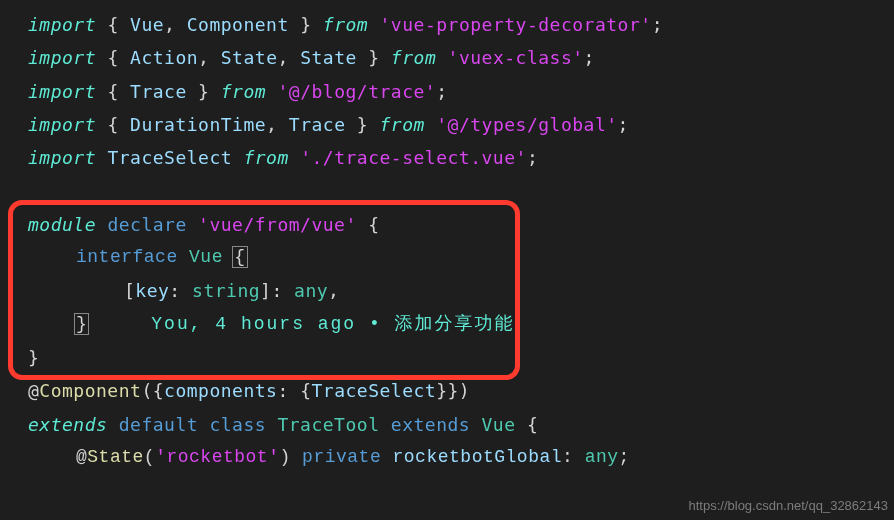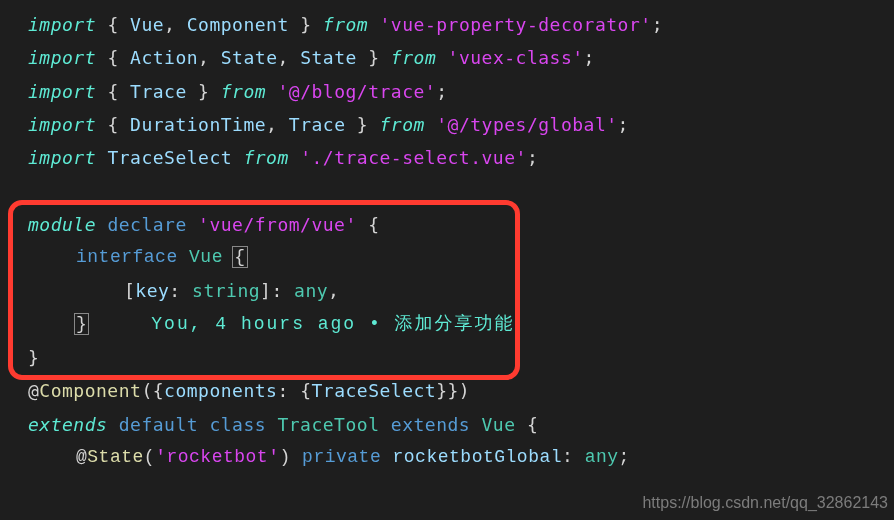--- a/index.html
+++ b/index.html
@@ -40,21 +40,21 @@
     height: 180px;
     border: 5px solid #ff3b30;
     border-radius: 14px;
     pointer-events: none;
   }
   .watermark {
     position: absolute;
     right: 6px;
     bottom: 2px;
     color: #7c7c7c;
-    font-size: 16px;
+    font-size: 13px;
     font-family: Arial, sans-serif;
     letter-spacing: 0;
   }
   .fade-bottom {
     position: absolute;
     left: 0; right: 0; bottom: 0;
     height: 18px;
     background: #1e1e1e;
   }
 </style>

